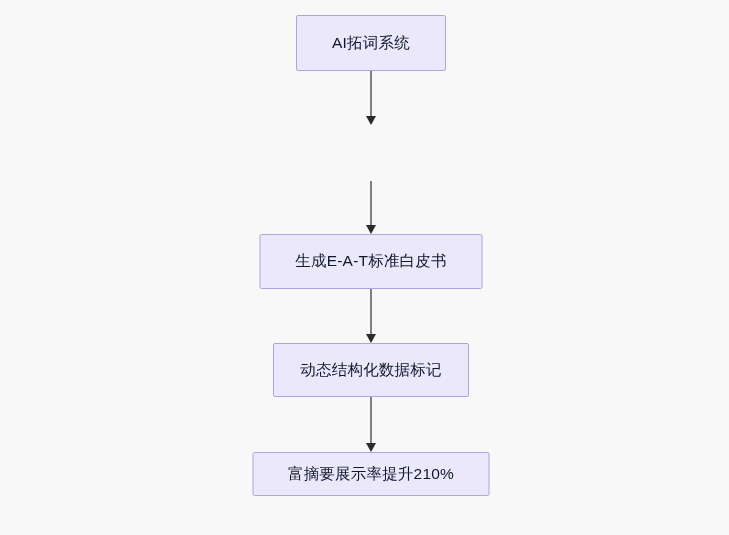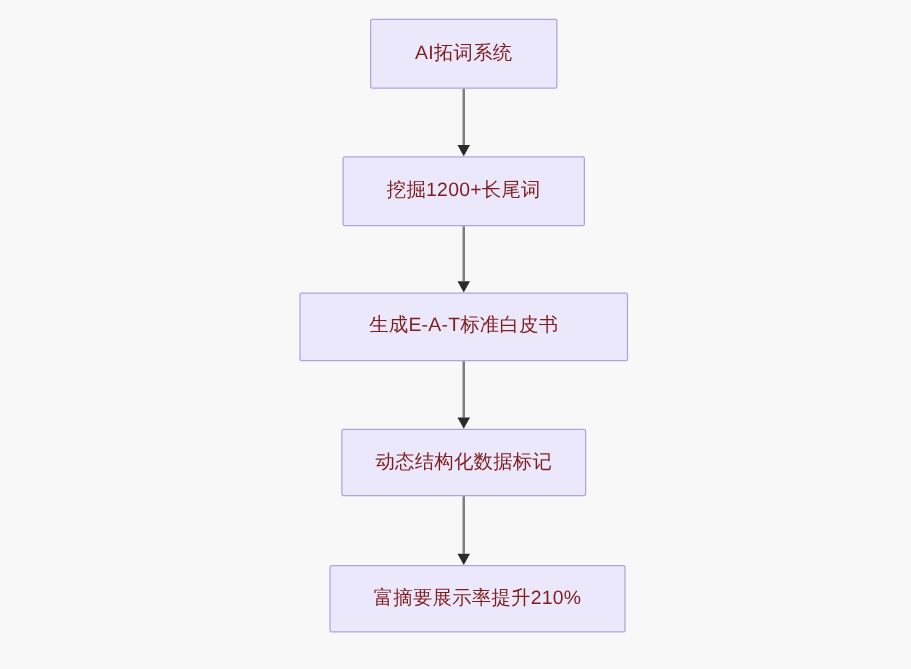--- a/index.html
+++ b/index.html
@@ -30,33 +30,33 @@
     border-radius: 2px;
     display: flex;
     align-items: center;
     justify-content: center;
     transform: translateX(-50%);
   }
 
   .node-label {
     font-size: 15.5px;
     line-height: 1.2;
-    color: #7f1d1d;
+    color: #0f172a;
     letter-spacing: 0.2px;
     white-space: nowrap;
     text-align: center;
     font-family: "Liberation Sans", "DejaVu Sans", sans-serif;
   }
 
   
   #node-0 { left: 371px; top: 15px;  width: 150px; height: 56px; }
   #node-1 { left: 371px; top: 125px; width: 194px; height: 56px; }
-  #node-2 { left: 371px; top: 234px; width: 263px; height: 55px; }
+  #node-2 { left: 371px; top: 234px; width: 223px; height: 55px; }
   #node-3 { left: 371px; top: 343px; width: 196px; height: 54px; }
-  #node-4 { left: 382px; top: 452px; width: 237px; height: 54px; }
+  #node-4 { left: 371px; top: 452px; width: 237px; height: 44px; }
 
   .edge {
     position: absolute;
     left: 371px;
     transform: translateX(-50%);
     width: 12px;
   }
 
   .edge-line {
     position: absolute;
@@ -97,23 +97,20 @@
 
   <div class="node" id="node-0">
     <span class="node-label">AI拓词系统</span>
   </div>
 
   <div class="edge" id="edge-0">
     <div class="edge-line"></div>
     <div class="edge-head"></div>
   </div>
 
-  <div class="node" id="node-1">
-    <span class="node-label">挖掘1200+长尾词</span>
-  </div>
 
   <div class="edge" id="edge-1">
     <div class="edge-line"></div>
     <div class="edge-head"></div>
   </div>
 
   <div class="node" id="node-2">
     <span class="node-label">生成E-A-T标准白皮书</span>
   </div>
 

